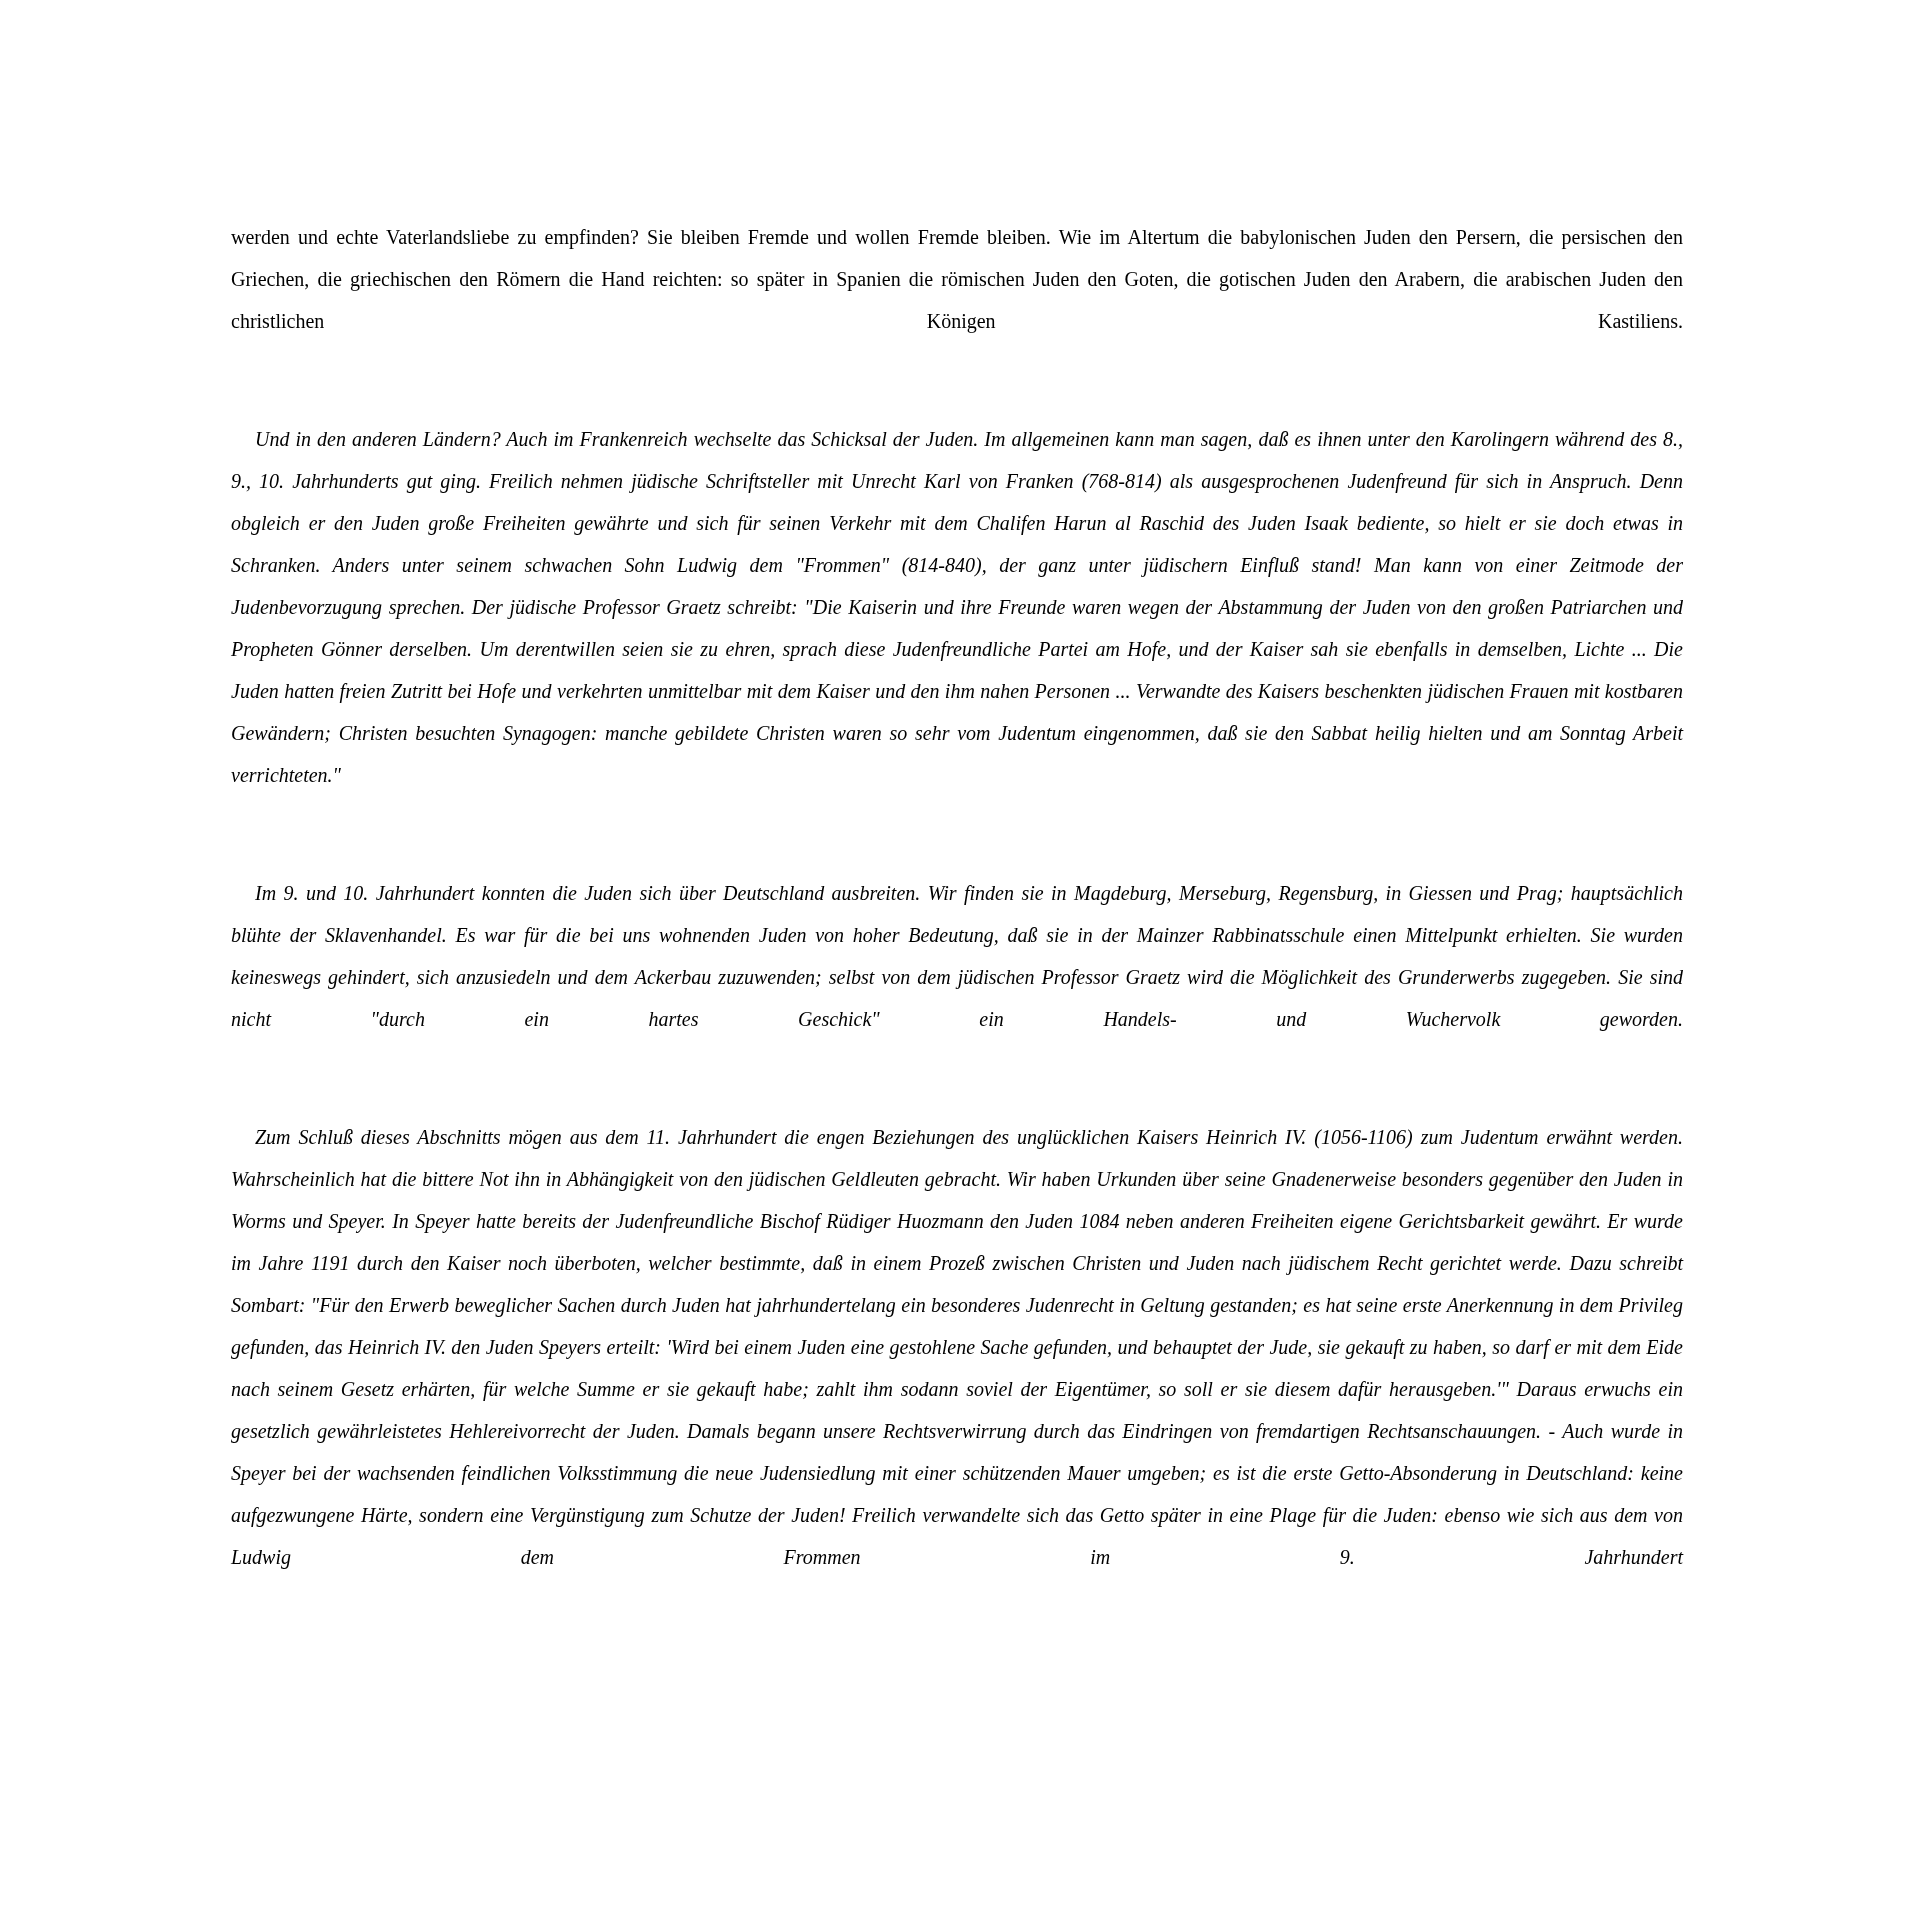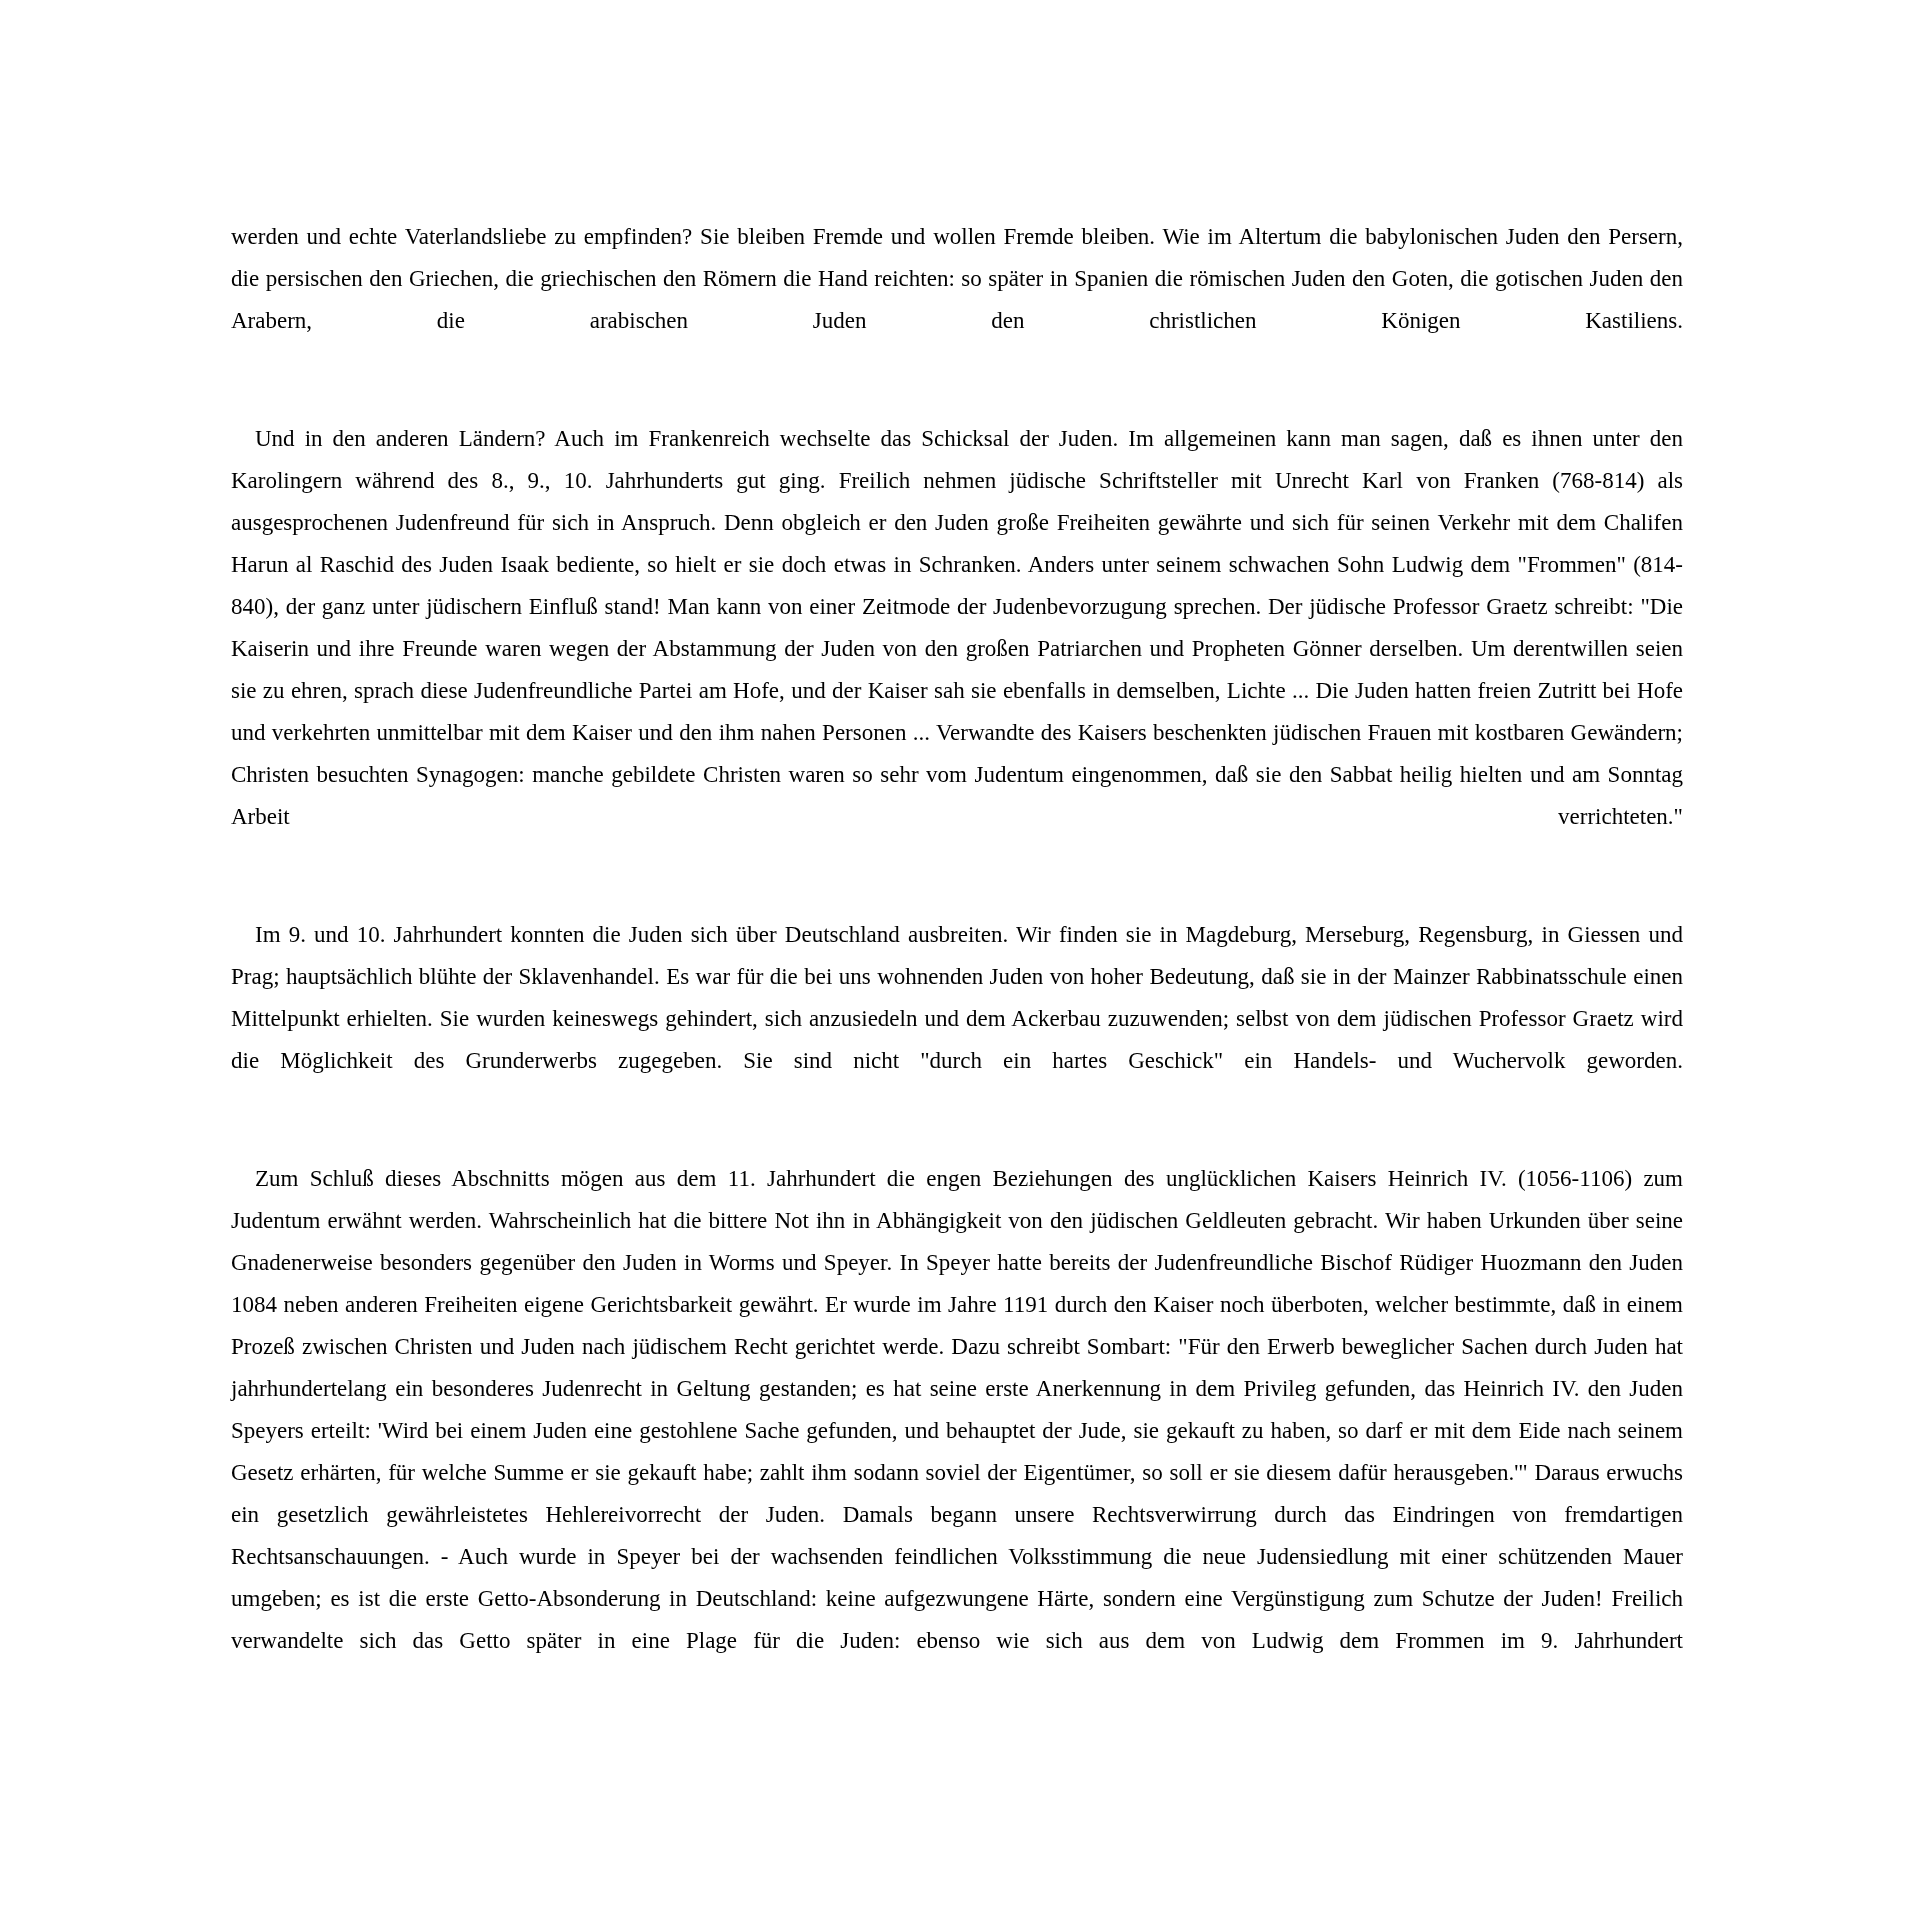--- a/index.html
+++ b/index.html
@@ -24,34 +24,35 @@
     background: #ffffff;
   }
   .text-block {
     position: absolute;
     left: 231px;
     top: 216px;
     width: 1460px;
   }
   p.para {
     margin: 0 8px 0 0;
-    font-size: 23px;
+    font-size: 20px;
     line-height: 42px;
     text-align: justify;
     text-justify: inter-word;
     text-indent: 0;
     hyphens: none;
     -webkit-hyphens: none;
     word-spacing: 0.02em;
   }
   p.para.indent {
     text-indent: 24px;
   }
   p.para.gap {
     margin-top: 34px;
+    font-style: italic;
   }
   
   p.para::after {
     content: "";
     display: inline-block;
     width: 100%;
   }
 </style>
 </head>
 <body>

